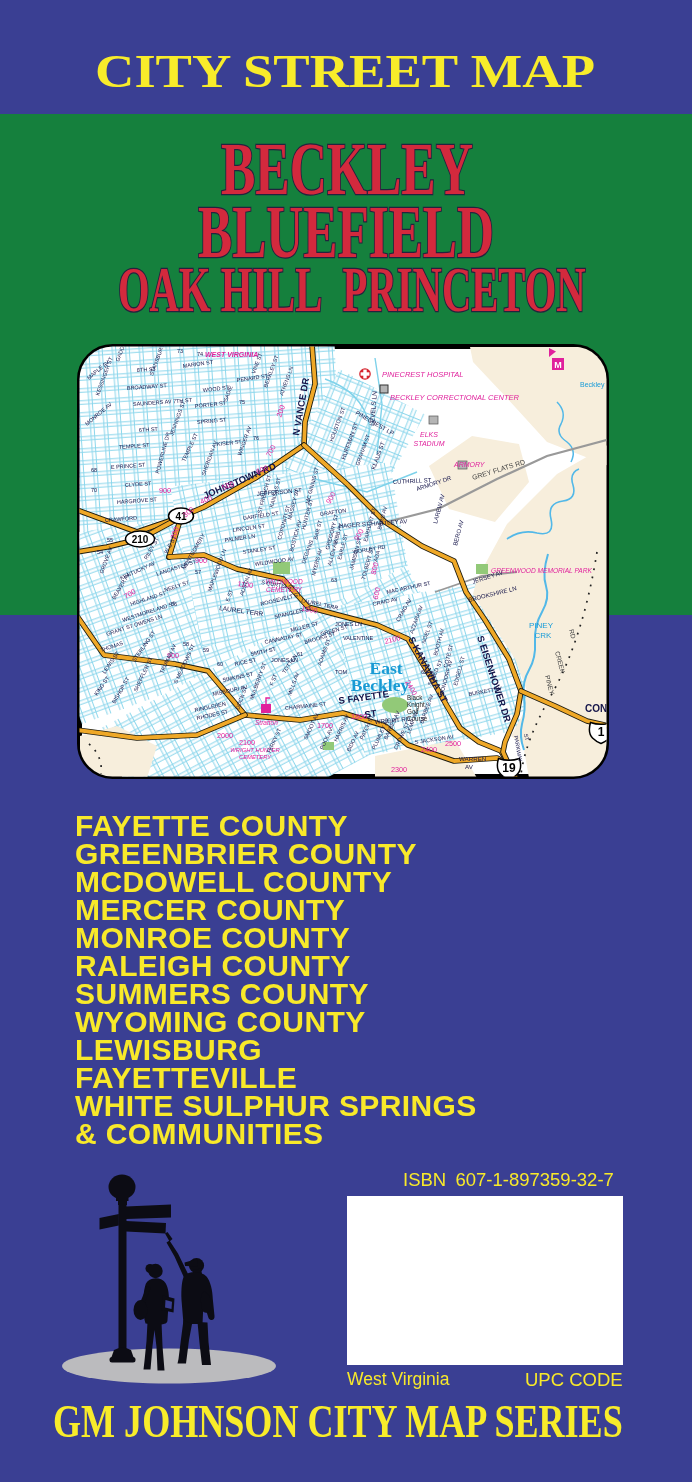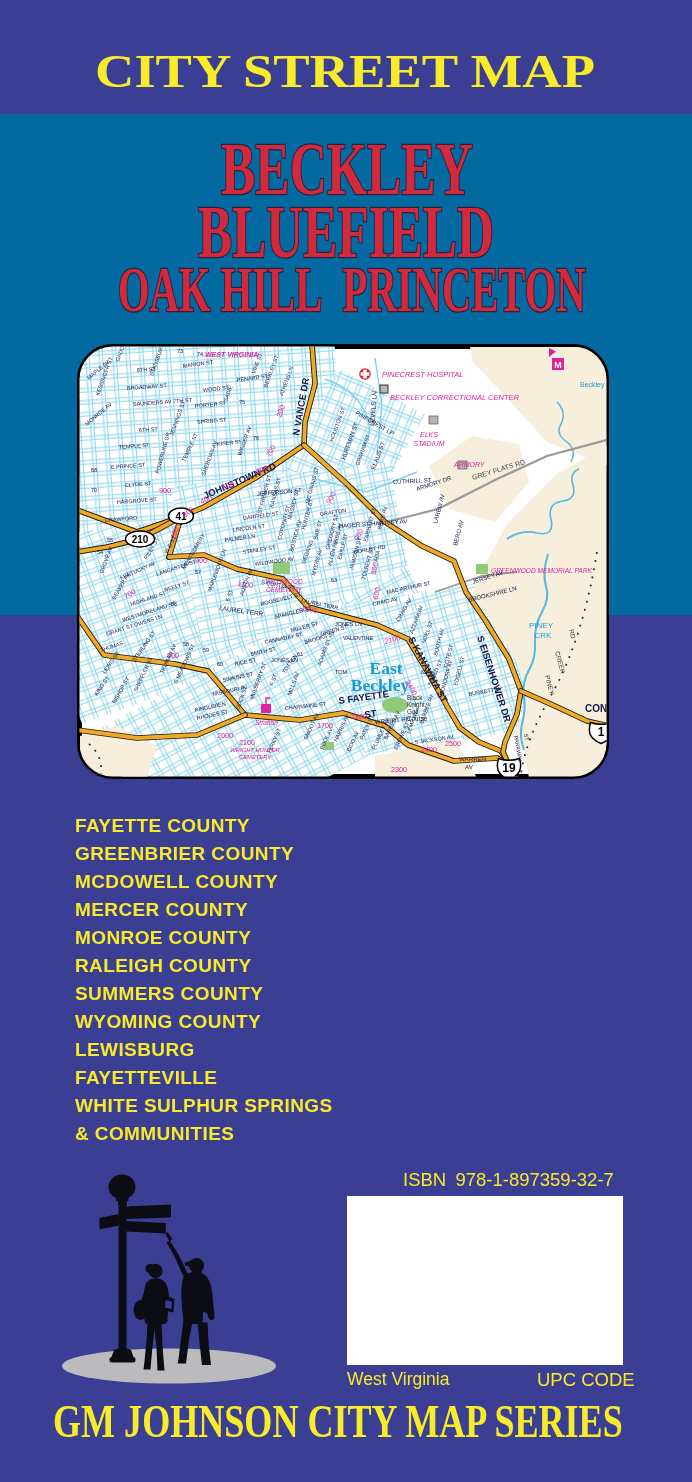--- a/index.html
+++ b/index.html
@@ -1,17 +1,17 @@
 <!DOCTYPE html>
 <html><head>
 <meta charset="utf-8">
 <style>
 html,body{margin:0;padding:0;}
 body{width:692px;height:1482px;overflow:hidden;background:#fff;font-family:"Liberation Sans",sans-serif;}
-.page{position:absolute;top:0;left:0;width:692px;height:1482px;background:#0369a1;}
+.page{position:absolute;top:0;left:0;width:692px;height:1482px;background:#15803d;}
 .abs{position:absolute;}
 </style>
 </head>
 <body>
 <div class="page">
 
 <div class="abs" style="left:0;top:0;width:692px;height:114px;background:#3a3f93;"></div>
 
 <div class="abs" style="left:0;top:615px;width:692px;height:867px;background:#3a3f93;"></div>
 
@@ -433,42 +433,42 @@
 <text x="320" y="406" font-size="5.5" fill="#15154a" transform="rotate(-65 320 406)" text-anchor="start" font-family="Liberation Sans,sans-serif" font-weight="normal">CROWE ST</text>
 <text x="193" y="410" font-size="5.5" fill="#15154a" transform="rotate(-65 193 410)" text-anchor="start" font-family="Liberation Sans,sans-serif" font-weight="normal">TERRY ST</text>
 <text x="333" y="390" font-size="5.5" fill="#15154a" transform="rotate(-70 333 390)" text-anchor="start" font-family="Liberation Sans,sans-serif" font-weight="normal">LEMP AV</text>
 <text x="346" y="380" font-size="5.5" fill="#15154a" transform="rotate(-70 346 380)" text-anchor="start" font-family="Liberation Sans,sans-serif" font-weight="normal">BARBEE AV</text>
 <text x="176" y="356" font-size="5.5" fill="#15154a" transform="rotate(-70 176 356)" text-anchor="start" font-family="Liberation Sans,sans-serif" font-weight="normal">MULBERRY ST</text>
 <text x="162" y="366" font-size="5.5" fill="#15154a" transform="rotate(-70 162 366)" text-anchor="start" font-family="Liberation Sans,sans-serif" font-weight="normal">DOCK ST</text>
 </g>
 </svg>
 
 
-<div class="abs" style="left:75px;top:812px;font-weight:bold;font-size:19px;line-height:28px;color:#f8e92a;letter-spacing:0.4px;">
+<div class="abs" style="left:75px;top:812px;font-weight:bold;font-size:30px;line-height:28px;color:#f8e92a;letter-spacing:0.4px;">
 FAYETTE COUNTY<br>
 GREENBRIER COUNTY<br>
 MCDOWELL COUNTY<br>
 MERCER COUNTY<br>
 MONROE COUNTY<br>
 RALEIGH COUNTY<br>
 SUMMERS COUNTY<br>
 WYOMING COUNTY<br>
 LEWISBURG<br>
 FAYETTEVILLE<br>
 WHITE SULPHUR SPRINGS<br>
 &amp; COMMUNITIES
 </div>
 
-<div class="abs" style="left:403px;top:1169px;font-size:18.5px;color:#f8e92a;">ISBN 978-1-897359-32-7</div>
+<div class="abs" style="left:403px;top:1169px;font-size:18.5px;color:#f8e92a;">ISBN 607-1-897359-32-7</div>
 
 <div class="abs" style="left:347px;top:1196px;width:276px;height:169px;background:#ffffff;"></div>
 
 <div class="abs" style="left:347px;top:1369px;font-size:17.5px;color:#f8e92a;">West Virginia</div>
 
-<div class="abs" style="left:537px;top:1369px;font-size:18.5px;color:#f8e92a;text-align:center;">UPC CODE</div>
+<div class="abs" style="left:525px;top:1369px;font-size:18.5px;color:#f8e92a;text-align:center;">UPC CODE</div>
 
 <svg class="abs" style="left:50px;top:1160px;" width="250" height="235" viewBox="0 0 250 235">
 
   <ellipse cx="119" cy="206" rx="107" ry="17.5" fill="#bbbbbe"></ellipse>
   <g fill="#0c0c14" stroke="none">
 
     <ellipse cx="72" cy="27" rx="13.5" ry="12.5"></ellipse>
 
     <rect x="66" y="37.5" width="12.5" height="3.5"></rect>
     <rect x="68" y="40" width="9" height="5"></rect>

